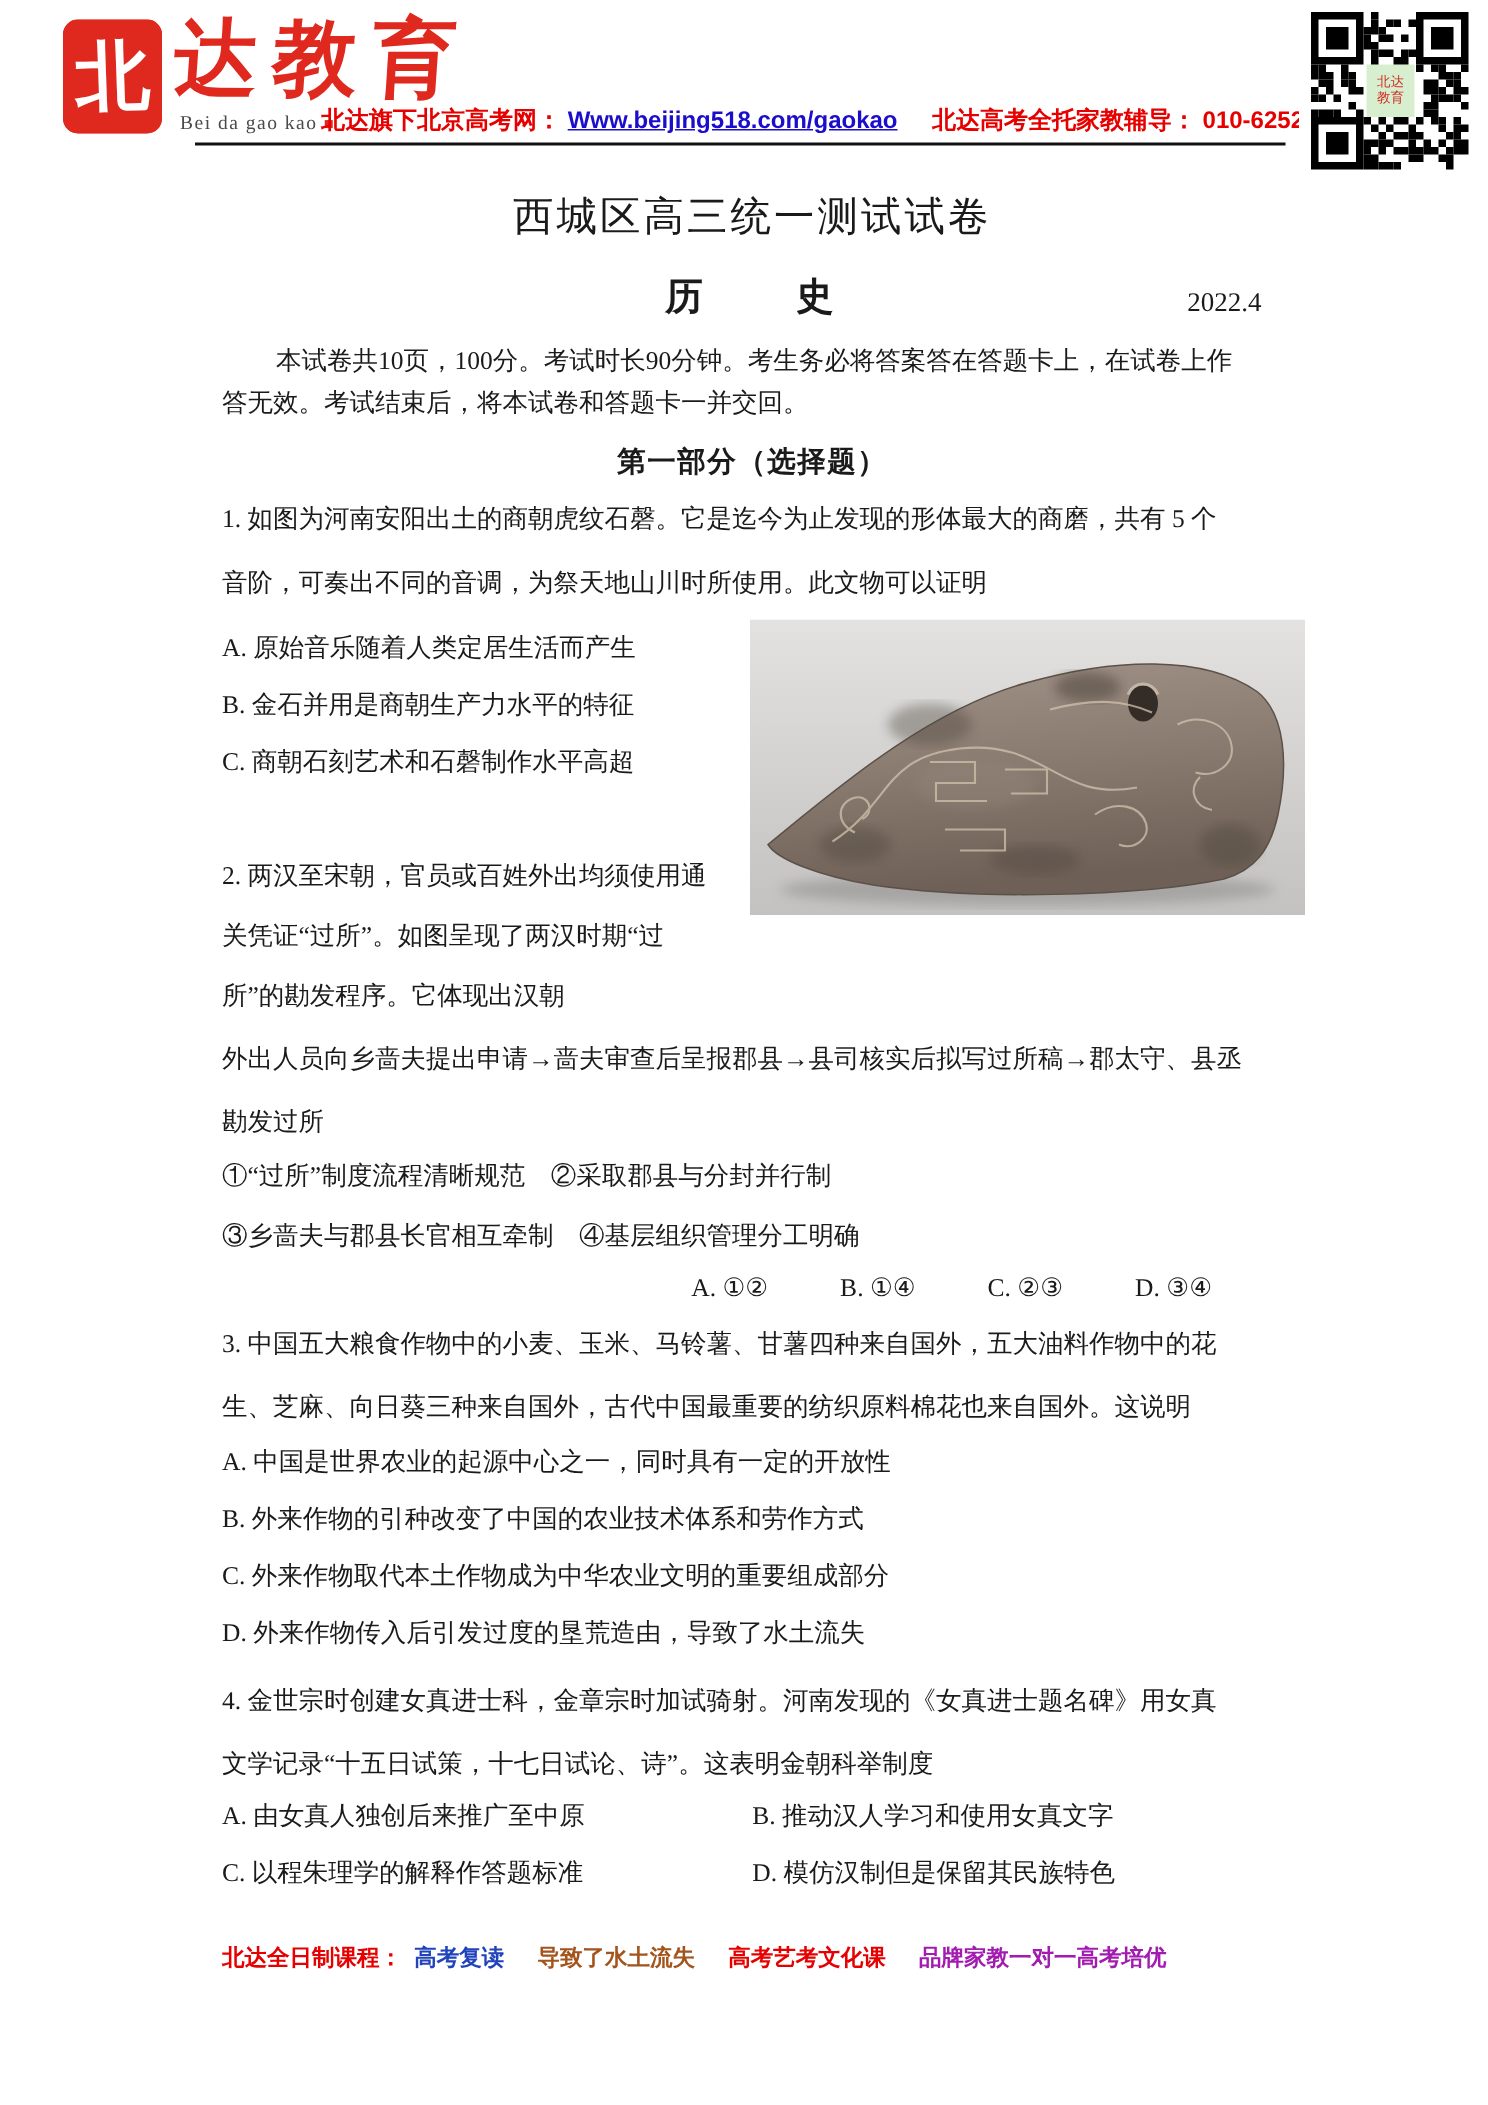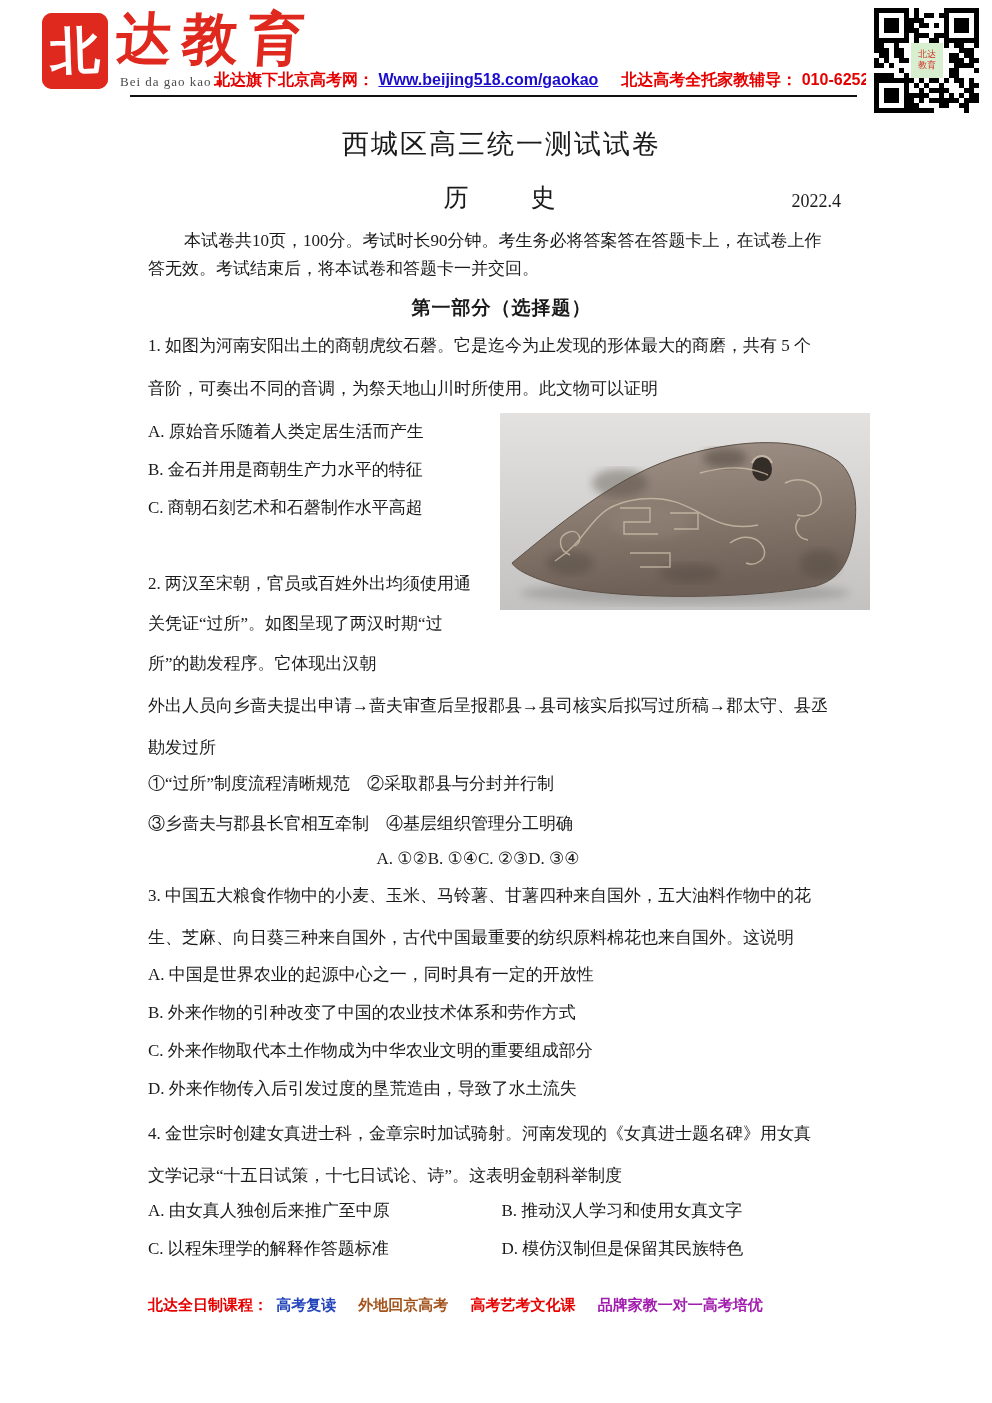--- a/index.html
+++ b/index.html
@@ -28,28 +28,28 @@
   .qr-finder{position:absolute;width:35px;height:35px;border:5px solid #000;box-sizing:border-box;background:#fff;}
   .qr-finder::after{content:"";position:absolute;left:5px;top:5px;width:15px;height:15px;background:#000;}
   .qr-label{position:absolute;left:37px;top:35px;width:32px;height:35px;background:#d8efcf;
             color:#d03028;font-size:9px;line-height:11px;text-align:center;padding-top:6px;box-sizing:border-box;}
 
   
   .blk{position:absolute;left:148px;width:707px;font-size:17px;white-space:nowrap;}
   .center{text-align:center;white-space:normal;}
   .title-main{top:126px;font-size:27px;letter-spacing:2px;}
   .subject-row{top:181px;height:36px;}
-  .subject{font-size:25px;letter-spacing:4px;}
+  .subject{font-size:25px;letter-spacing:4px;font-weight:bold;}
   .date{position:absolute;right:14px;top:10px;font-size:18px;letter-spacing:0;}
   .notice1{top:229px;padding-left:36px;font-family:Liberation Serif, serif;}
   .notice2{top:257px;}
   .section-head{top:295px;font-size:19px;font-weight:bold;letter-spacing:1px;}
 
   .narrow{width:360px;}
-  .opt-row{display:flex;width:660px;justify-content:center;}
+  .opt-row{display:flex;width:660px;justify-content:flex-end;gap:48px;}
   .two-col{display:flex;}
   .two-col .col{width:408px;}
 
   
   .footer{position:absolute;left:148px;top:1296px;font-size:15px;font-weight:bold;white-space:nowrap;
           font-family:"Liberation Sans","DejaVu Sans",sans-serif;}
   .footer .f-red{color:#e60000;margin-right:4px;}
   .footer .f-blue{color:#2244bb;margin-right:18px;}
   .footer .f-brown{color:#a3541c;margin-right:18px;}
   .footer .f-red2{color:#e60000;margin-right:18px;}
@@ -303,18 +303,18 @@
     <span class="col">B.  推动汉人学习和使用女真文字</span>
   </div>
   <div class="blk two-col" style="top:1237px">
     <span class="col">C.  以程朱理学的解释作答题标准</span>
     <span class="col">D.  模仿汉制但是保留其民族特色</span>
   </div>
 
   <div class="footer">
     <span class="f-red">北达全日制课程：</span>
     <span class="f-blue">高考复读</span>
-    <span class="f-brown">外地回京高考</span>
+    <span class="f-brown">导致了水土流失</span>
     <span class="f-red2">高考艺考文化课</span>
     <span class="f-green">品牌家教一对一高考培优</span>
   </div>
 
 </div>
 
 </body></html>

